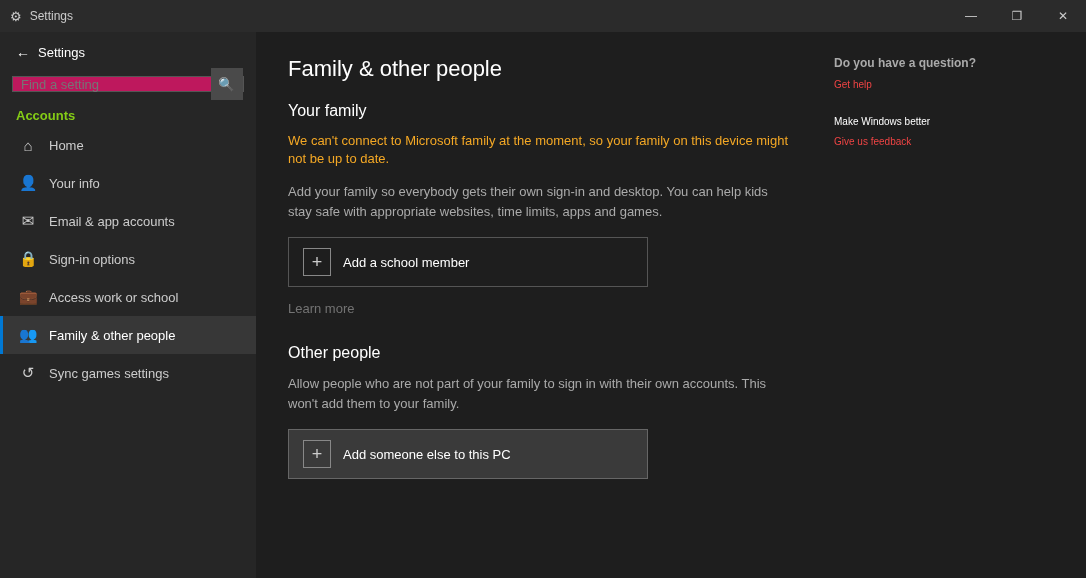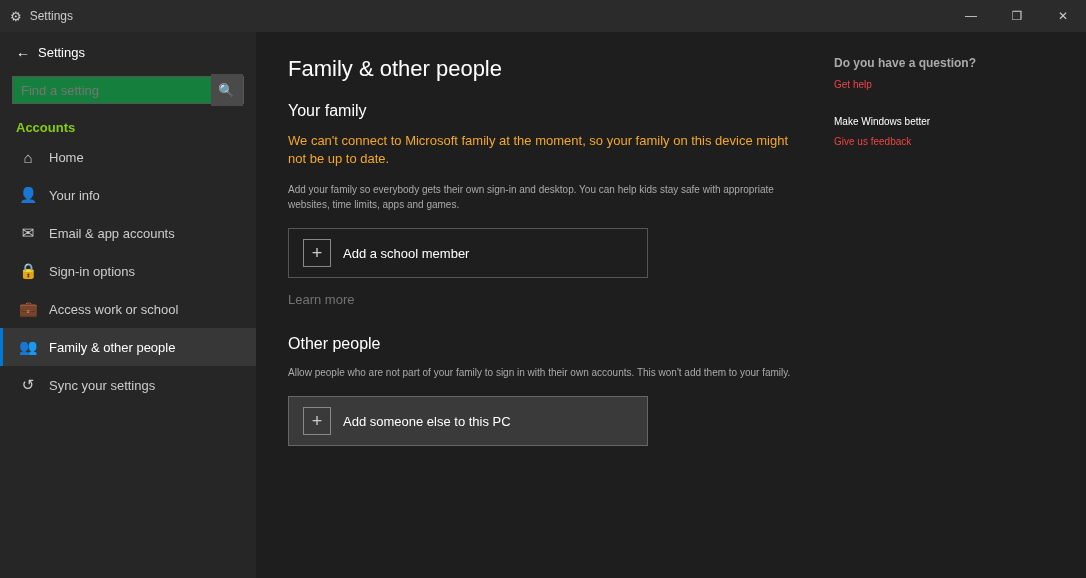--- a/index.html
+++ b/index.html
@@ -75,23 +75,23 @@
       font-size: 13px;
     }
     .back-arrow {
       font-size: 14px;
       color: #fff;
     }
     .search-box {
       margin: 4px 12px 8px;
       display: flex;
       align-items: center;
-      background: #15803d;
+      background: #be185d;
       border: 1px solid #555;
-      height: 28px;
+      height: 16px;
       justify-content: flex-end;
     }
     .search-input {
       background: transparent;
       border: none;
       outline: none;
       color: #ccc;
       font-size: 13px;
       flex: 1;
       padding: 0 8px;
@@ -160,21 +160,21 @@
       margin-bottom: 12px;
     }
     .warning-text {
       color: #f4a825;
       font-size: 13px;
       margin-bottom: 14px;
       line-height: 1.4;
     }
     .desc-text {
       color: #aaa;
-      font-size: 10px;
+      font-size: 13px;
       line-height: 1.5;
       margin-bottom: 16px;
     }
     .add-button {
       display: flex;
       align-items: center;
       gap: 12px;
       padding: 10px 14px;
       border: 1px solid #555;
       cursor: pointer;
@@ -295,21 +295,21 @@
     <div class="sidebar-item">
       <span class="sidebar-icon">💼</span>
       <span>Access work or school</span>
     </div>
     <div class="sidebar-item active">
       <span class="sidebar-icon">👥</span>
       <span>Family &amp; other people</span>
     </div>
     <div class="sidebar-item">
       <span class="sidebar-icon">↺</span>
-      <span>Sync your settings</span>
+      <span>Sync games settings</span>
     </div>
   </div>
 
   <div class="content">
     <div class="content-main">
       <h1 class="page-title">Family &amp; other people</h1>
 
       
       <h2 class="section-title">Your family</h2>
       <p class="warning-text">We can't connect to Microsoft family at the moment, so your family on this device might not be up to date.</p>

